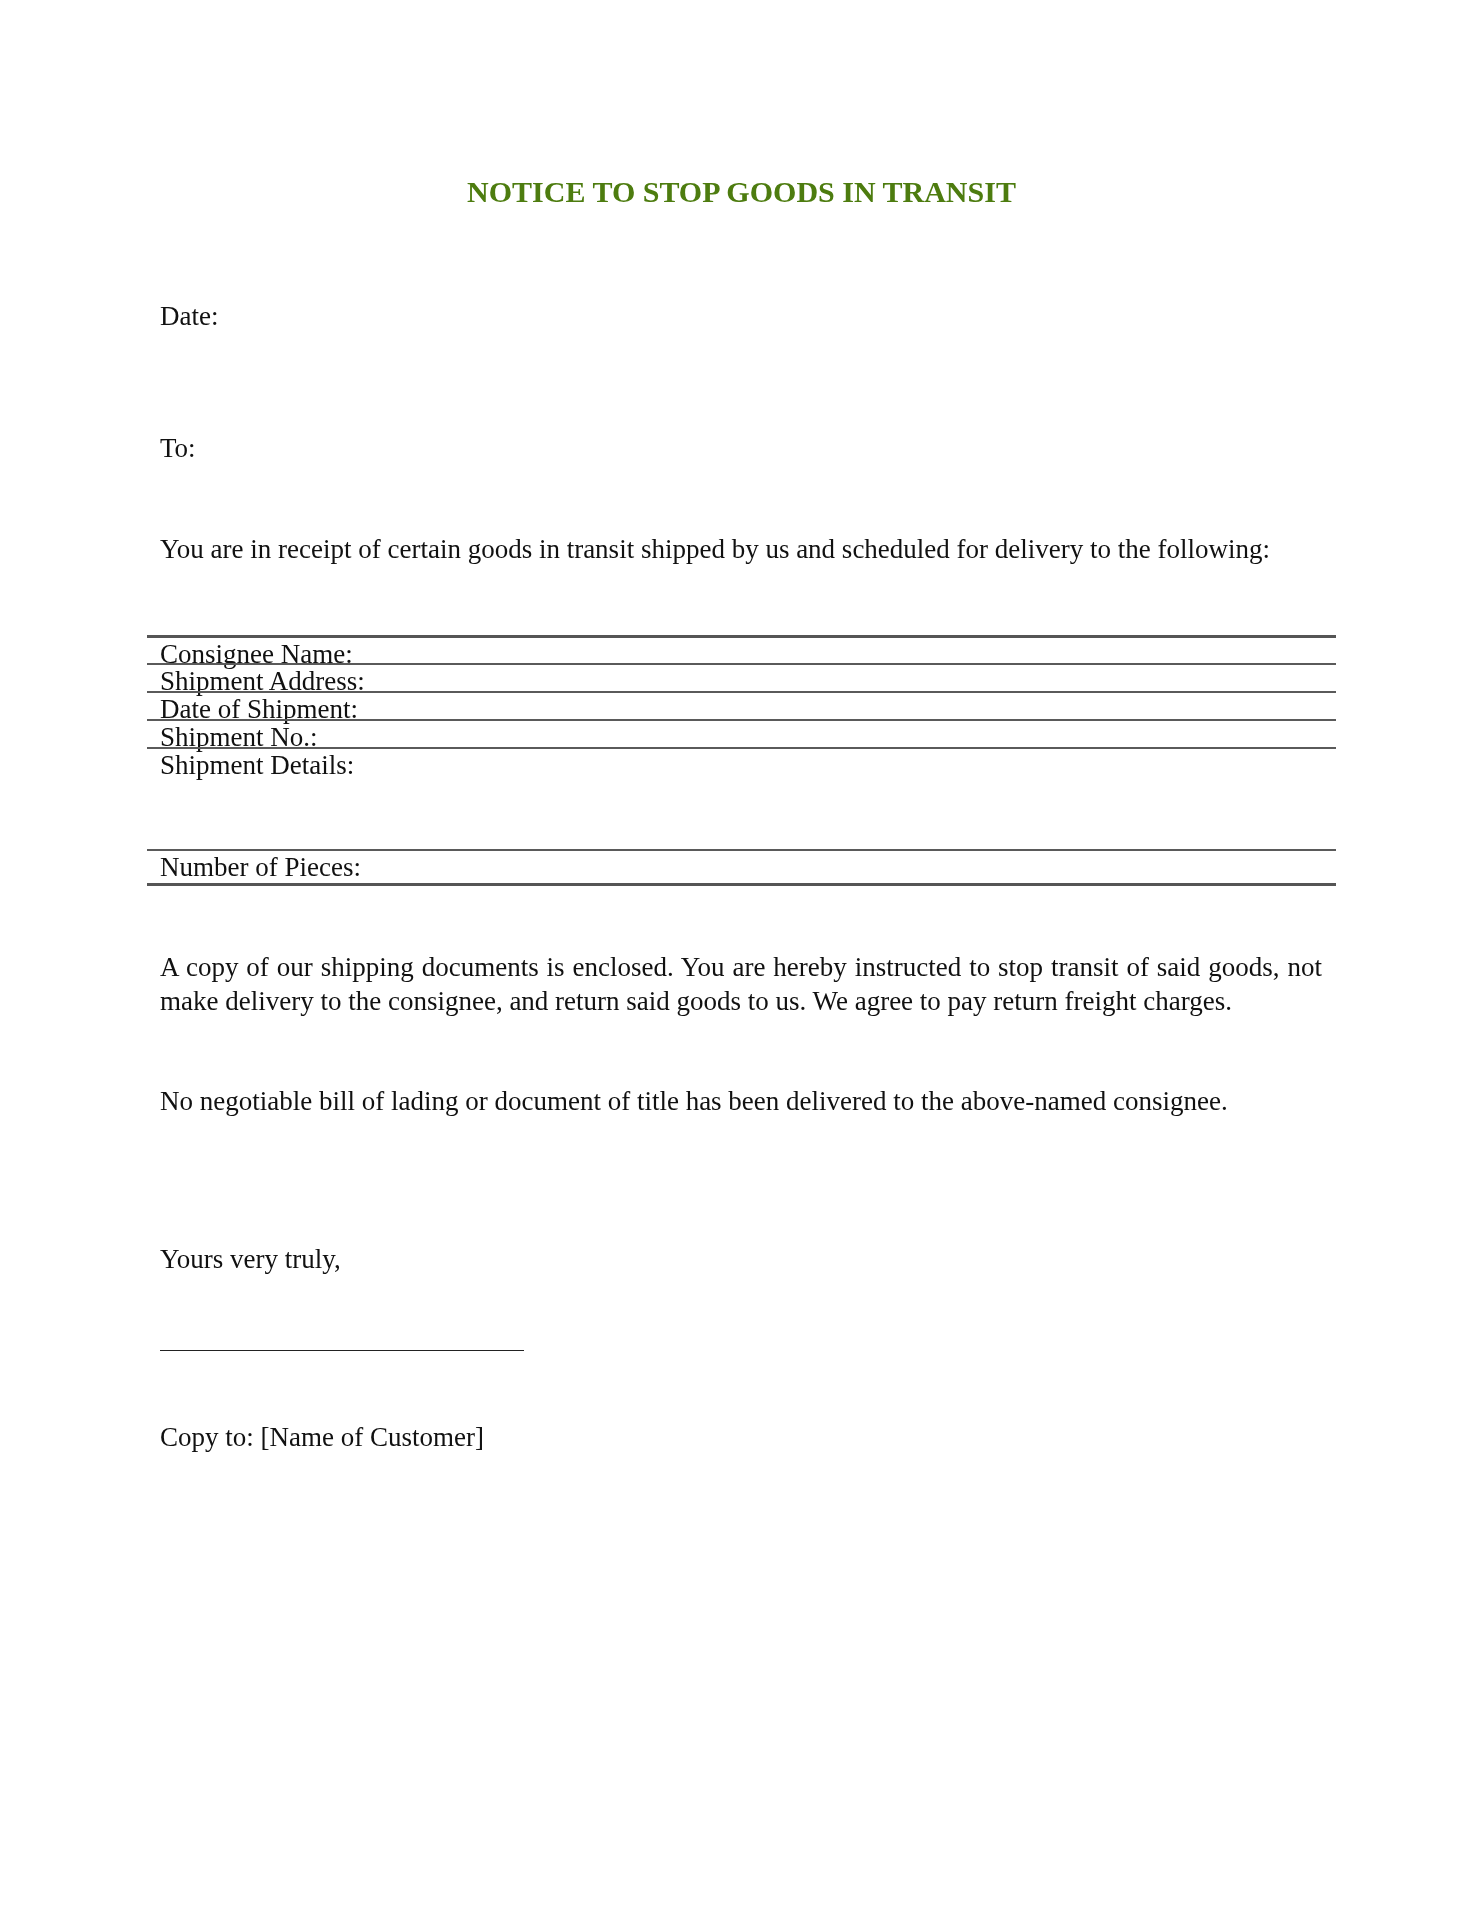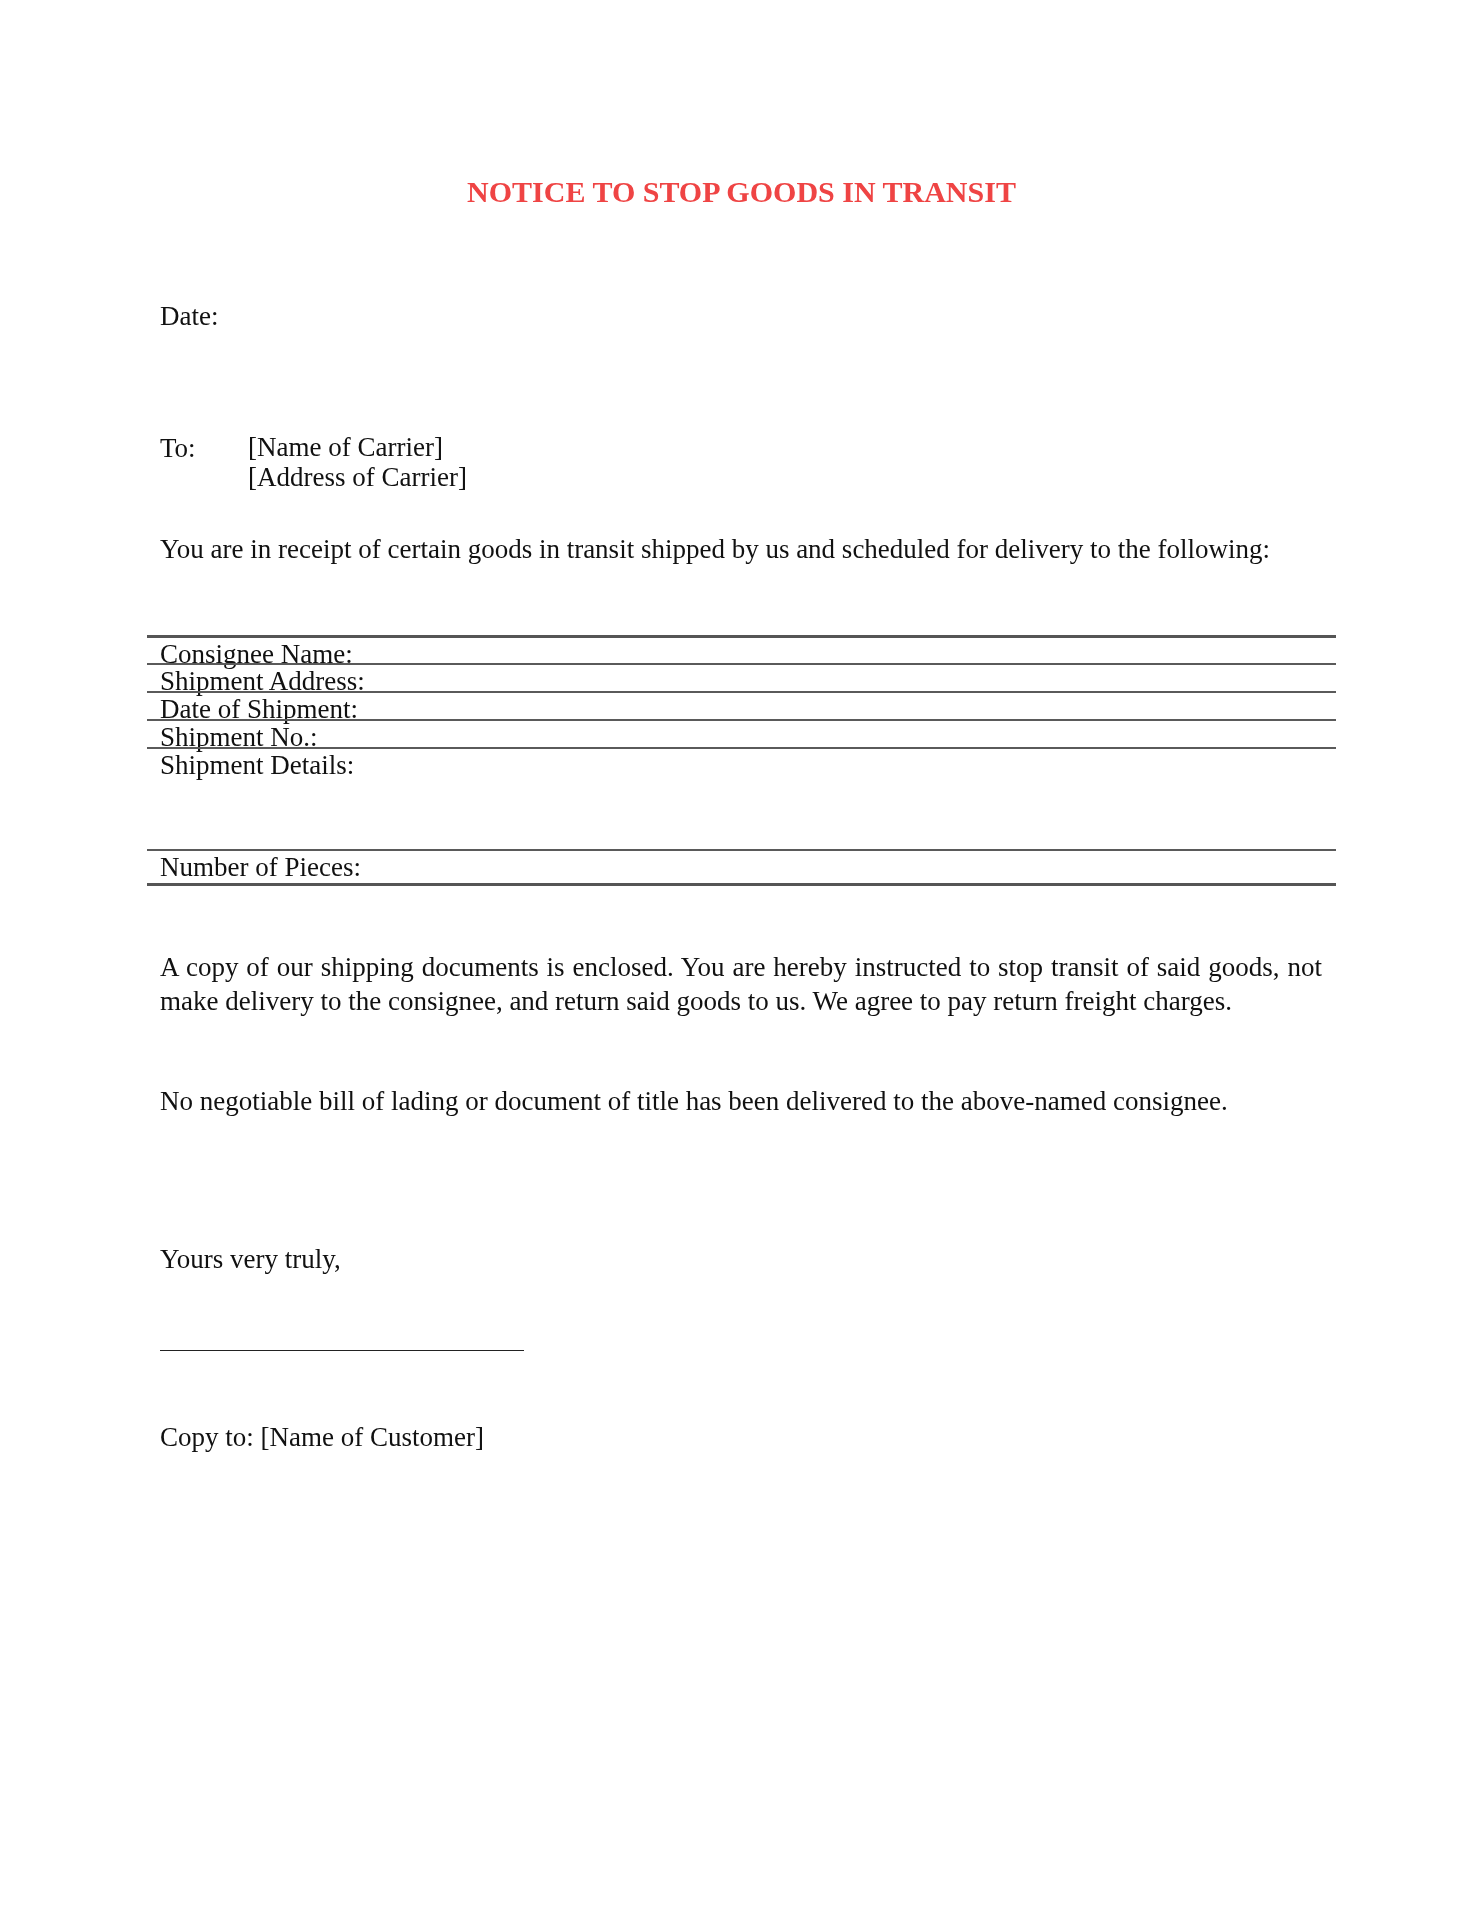--- a/index.html
+++ b/index.html
@@ -30,21 +30,21 @@
   }
   .title {
     position: absolute;
     left: 0;
     width: 1483px;
     top: 174px;
     text-align: center;
     font-weight: bold;
     font-size: 30px;
     line-height: 36px;
-    color: #ef4444;
+    color: #4d7c0f;
   }
   .date-label { left: 160px; top: 300px; }
   .to-label { left: 160px; top: 432px; }
   .to-lines { left: 248px; top: 432px; }
   .to-lines div { height: 30px; line-height: 30px; }
   .para {
     position: absolute;
     left: 160px;
     width: 1162px;
     font-size: 27px;
@@ -90,24 +90,20 @@
 </head>
 <body>
 
 <div class="page">
 
   <div class="title">NOTICE TO STOP GOODS IN TRANSIT</div>
 
   <div class="abs date-label">Date:</div>
 
   <div class="abs to-label">To:</div>
-  <div class="abs to-lines">
-    <div>[Name of Carrier]</div>
-    <div>[Address of Carrier]</div>
-  </div>
 
   <div class="para para1">You are in receipt of certain goods in transit shipped by us and scheduled for delivery to the following:</div>
 
   <div class="table">
     <div class="row first row-h">
       <span>Consignee Name:</span>
     </div>
     <div class="row row-h">
       <span>Shipment Address:</span>
     </div>

